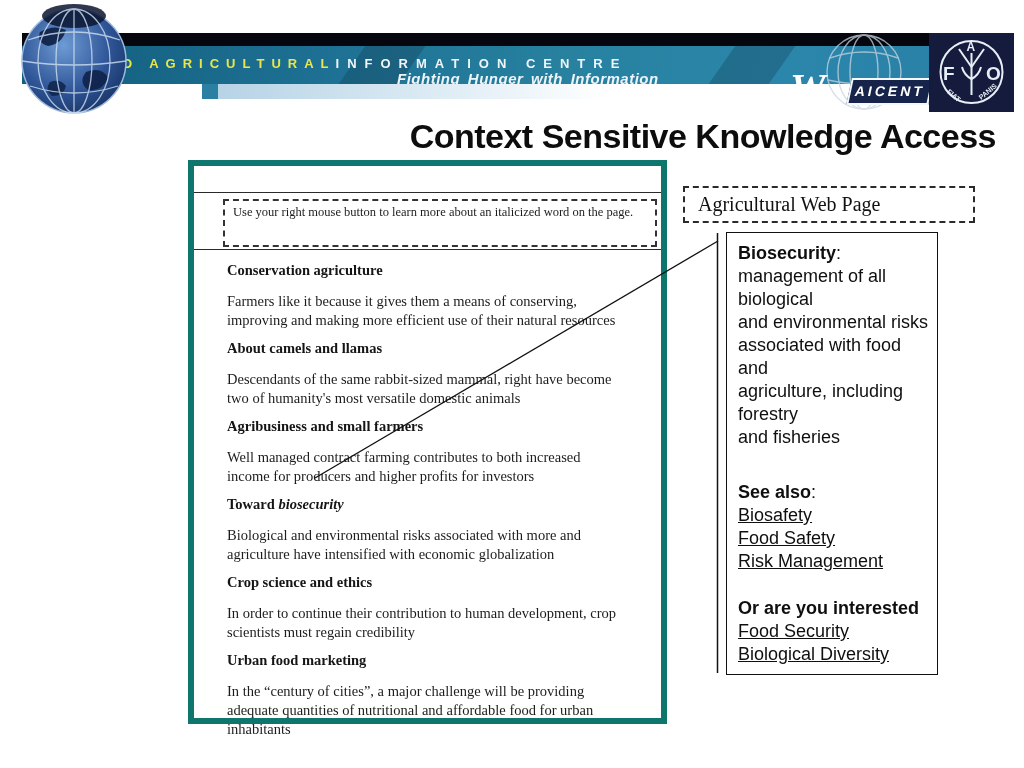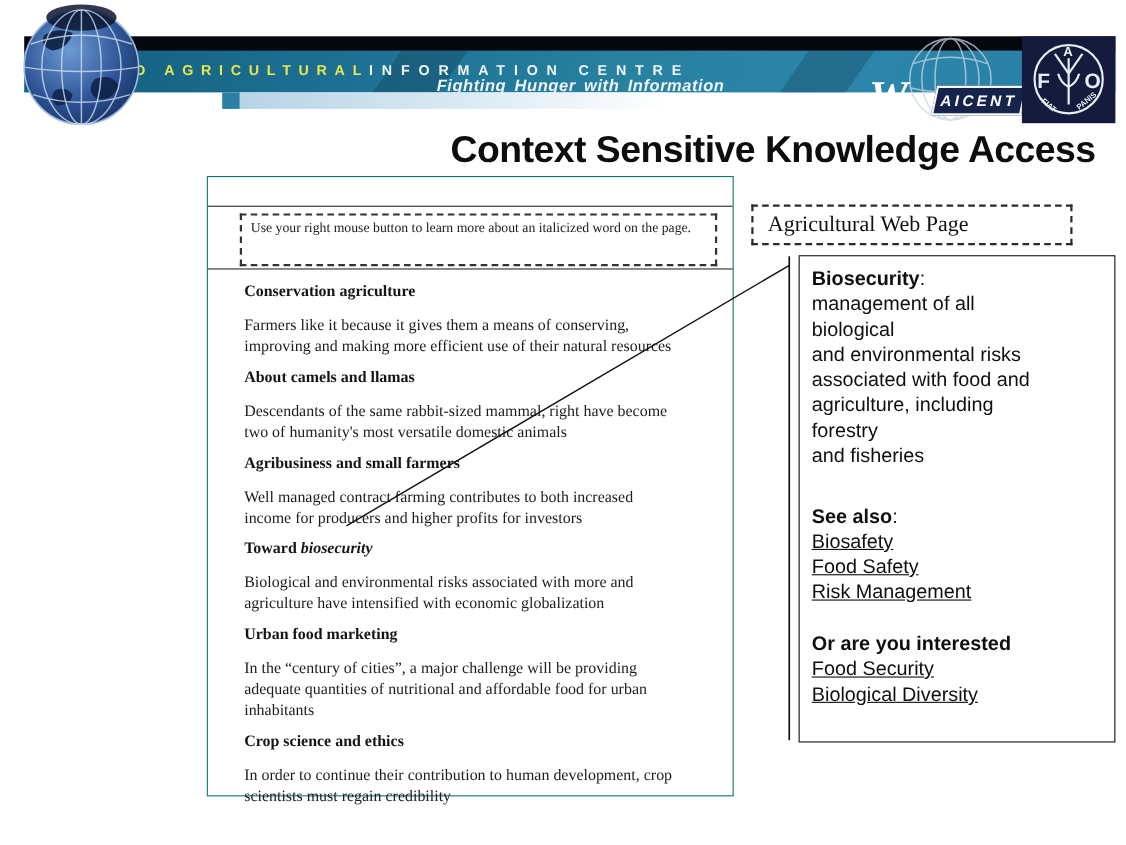--- a/index.html
+++ b/index.html
@@ -31,34 +31,34 @@
   .substrip-grad{position:absolute;left:218px;top:84px;width:390px;height:15px;
                  background:linear-gradient(to right,#b7d3e6,#dcebf4 55%,#ffffff 100%);}
 
   
   .slide-title{position:absolute;left:300px;right:28px;top:117px;text-align:right;
                font-family:Liberation Sans, sans-serif;font-weight:bold;font-size:34px;
                letter-spacing:-0.5px;color:#0d0d0d;white-space:nowrap;}
 
   
   .browser-box{position:absolute;left:188px;top:160px;width:479px;height:564px;
-               border:1px solid #0f766e;background:#ffffff;box-sizing:border-box;}
+               border:6px solid #0f766e;background:#ffffff;box-sizing:border-box;}
   .toolbar-strip{height:26px;border-bottom:1px solid #2a2a2a;}
   .instruction-row{height:56px;border-bottom:1px solid #2a2a2a;position:relative;}
   .instruction-box{position:absolute;left:29px;top:6px;width:414px;height:38px;
                    border:2px dashed #333;padding:3px 8px;font-size:12.5px;line-height:16px;color:#1c1c1c;}
   .page-content{padding:11px 14px 0 33px;}
   .page-content h3{margin:0 0 12px 0;font-size:14.5px;font-weight:bold;line-height:19px;
                    white-space:nowrap;}
   .page-content p{margin:0 0 9px 0;font-size:14.5px;line-height:19px;color:#1c1c1c;white-space:nowrap;}
 
   
   .webpage-label-box{position:absolute;left:683px;top:186px;width:292px;height:37px;box-sizing:border-box;
                      border:2px dashed #2a2a2a;font-size:20px;line-height:33px;padding-left:13px;color:#111;}
-  .popup-box{position:absolute;left:726px;top:232px;width:288px;height:443px;box-sizing:border-box;
+  .popup-box{position:absolute;left:726px;top:232px;width:212px;height:443px;box-sizing:border-box;
              border:1.5px solid #111;background:#ffffff;padding:9px 6px 0 11px;
              font-family:"Liberation Sans",sans-serif;font-size:18px;line-height:23px;color:#0f0f0f;}
   .popup-box .b{font-weight:bold;}
   .popup-box .blk2{margin-top:32px;}
   .popup-box .blk3{margin-top:24px;}
   .popup-link{text-decoration:underline;cursor:pointer;}
 
   
   .overlay{position:absolute;left:0;top:0;pointer-events:none;}
 </style>
@@ -174,33 +174,33 @@
 
       <div class="section">
         <h3><span>Toward </span><i>biosecurity</i></h3>
         <p>
           <span>Biological and environmental risks associated with more and</span><br>
           <span>agriculture have intensified with economic globalization</span>
         </p>
       </div>
 
       <div class="section">
+        <h3>Crop science and ethics</h3>
+        <p>
+          <span>In order to continue their contribution to human development, crop</span><br>
+          <span>scientists must regain credibility</span>
+        </p>
+      </div>
+
+      <div class="section">
         <h3>Urban food marketing</h3>
         <p>
           <span>In the “century of cities”, a major challenge will be providing</span><br>
           <span>adequate quantities of nutritional and affordable food for urban</span><br>
           <span>inhabitants</span>
-        </p>
-      </div>
-
-      <div class="section">
-        <h3>Crop science and ethics</h3>
-        <p>
-          <span>In order to continue their contribution to human development, crop</span><br>
-          <span>scientists must regain credibility</span>
         </p>
       </div>
 
     </div>
   </div>
 
   <div class="webpage-label-box">Agricultural Web Page</div>
 
   <div class="popup-box">
     <div><span class="b">Biosecurity</span><span>:</span></div>

